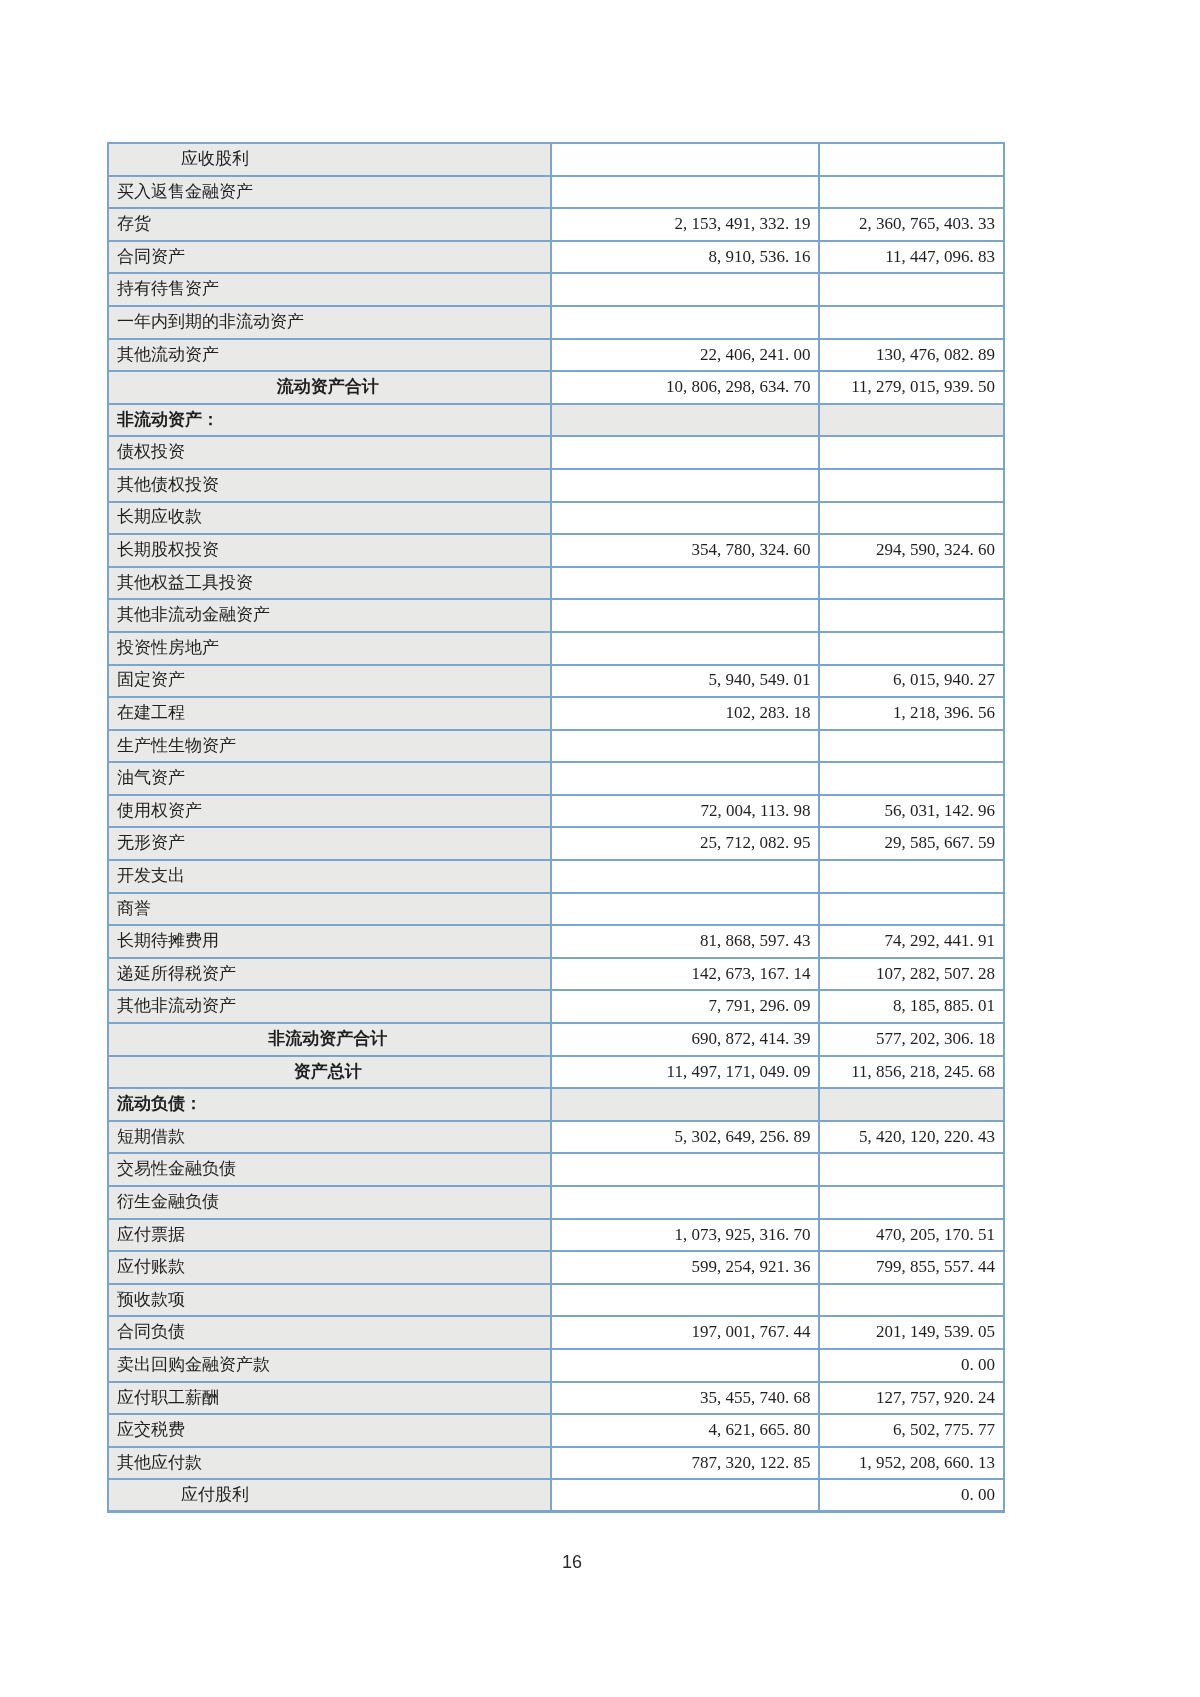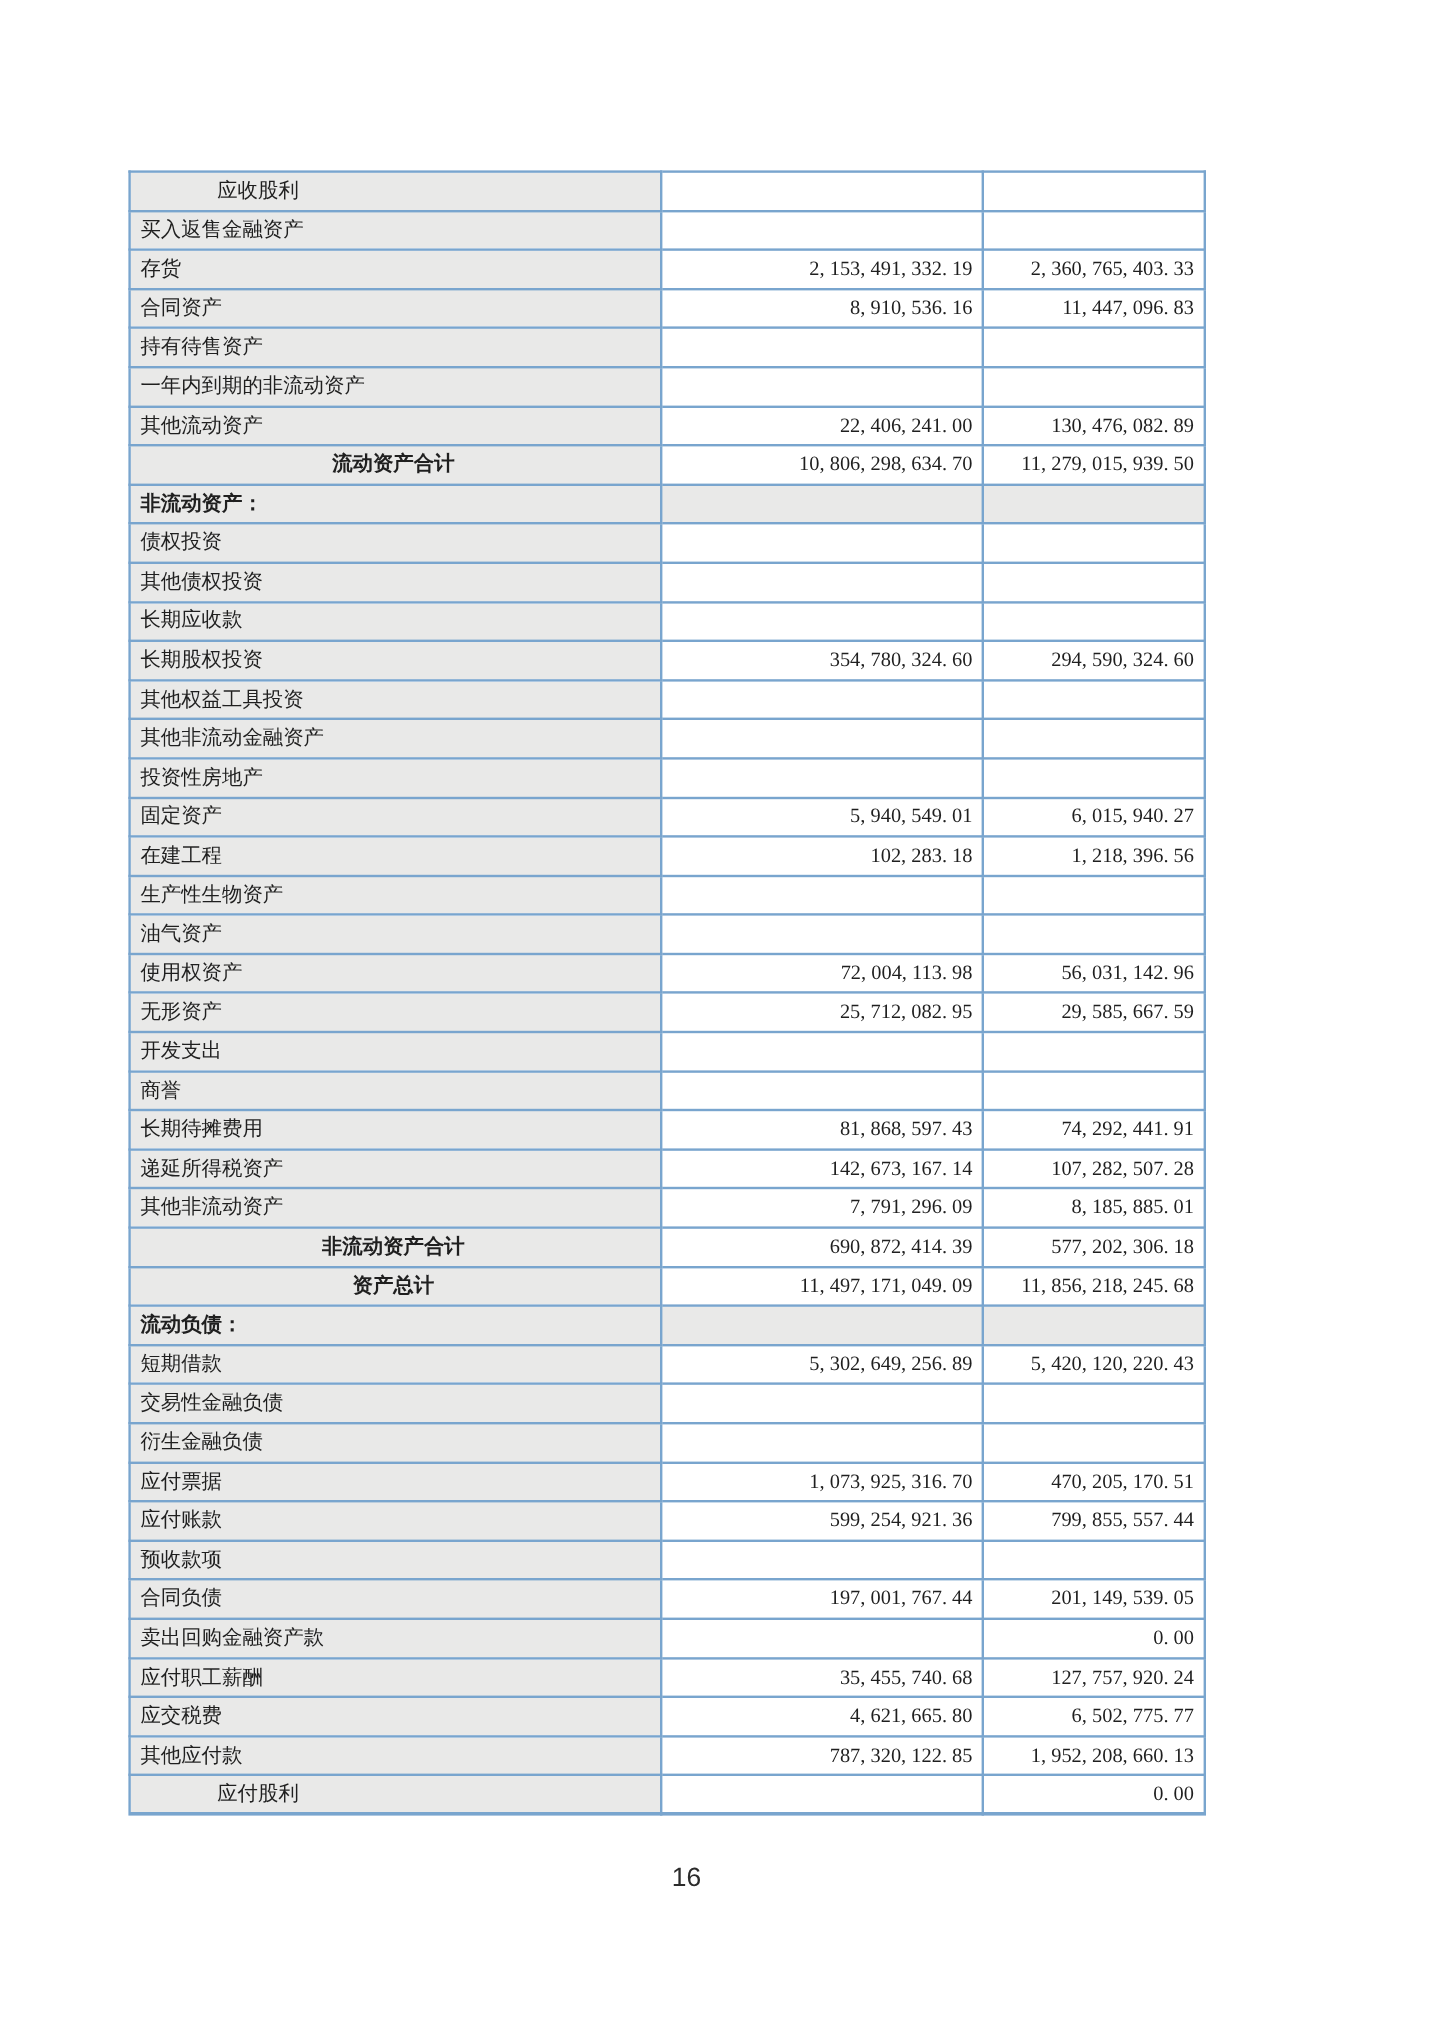--- a/index.html
+++ b/index.html
@@ -57,21 +57,21 @@
   }
   tr.section td { background: #e9e9e8; }
   tr.section td.label { font-weight: bold; }
   .page-number {
     position: absolute;
     left: 0;
     top: 1552px;
     width: 100%;
     text-align: center;
     font-family: "Liberation Sans", "DejaVu Sans", sans-serif;
-    font-size: 22px;
+    font-size: 18px;
     color: #2b2b2b;
   }
 </style>
 </head>
 <body>
 
 <div class="page">
 
   <table class="balance-sheet">
     <colgroup>

